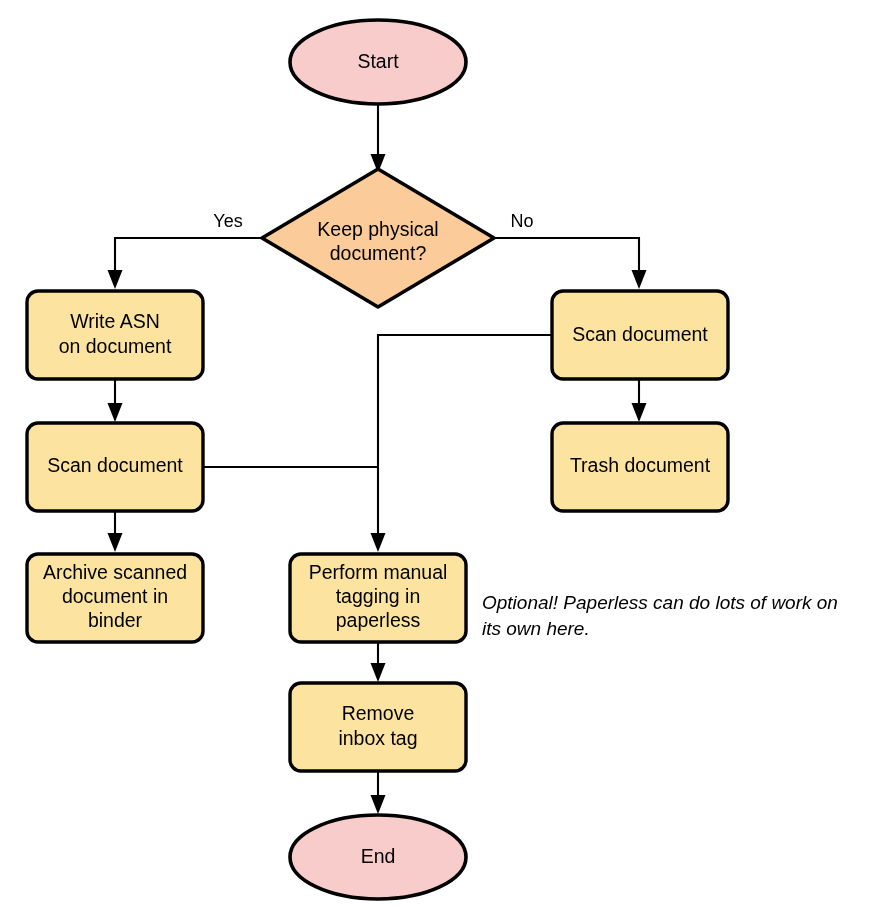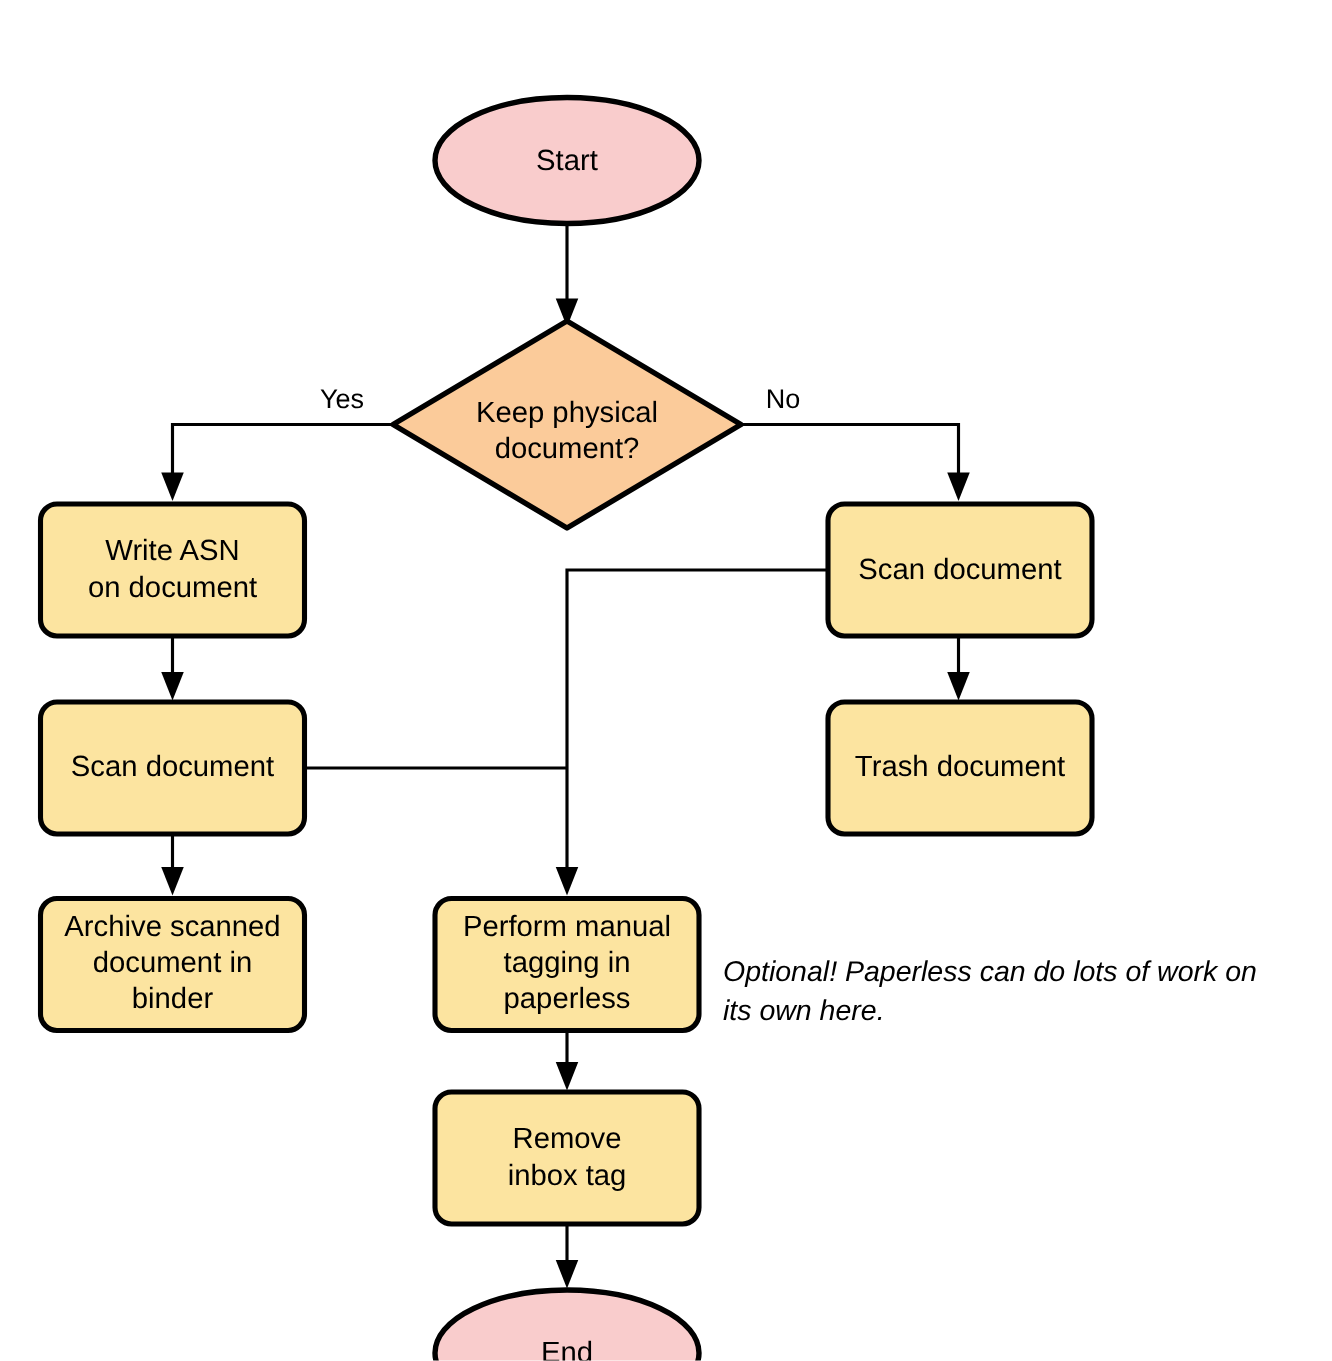--- a/index.html
+++ b/index.html
@@ -11,21 +11,20 @@
   body {
     width: 888px;
     height: 907px;
     font-family: "Liberation Sans", sans-serif;
     overflow: hidden;
   }
   #flowchart-root {
     position: relative;
     width: 888px;
     height: 707px;
-    margin-top: 45px;
   }
   svg#flow-svg {
     display: block;
     width: 888px;
     height: 907px;
   }
   .node-shape {
     stroke: #000000;
     stroke-width: 3.4;
     stroke-linejoin: round;

